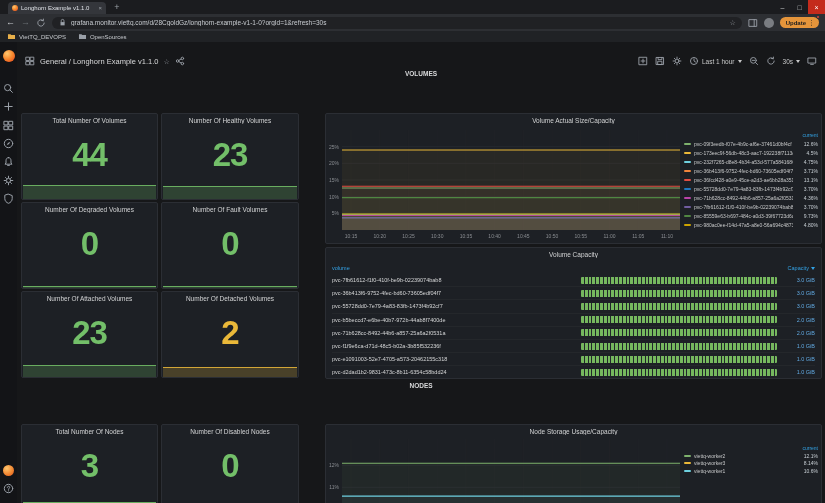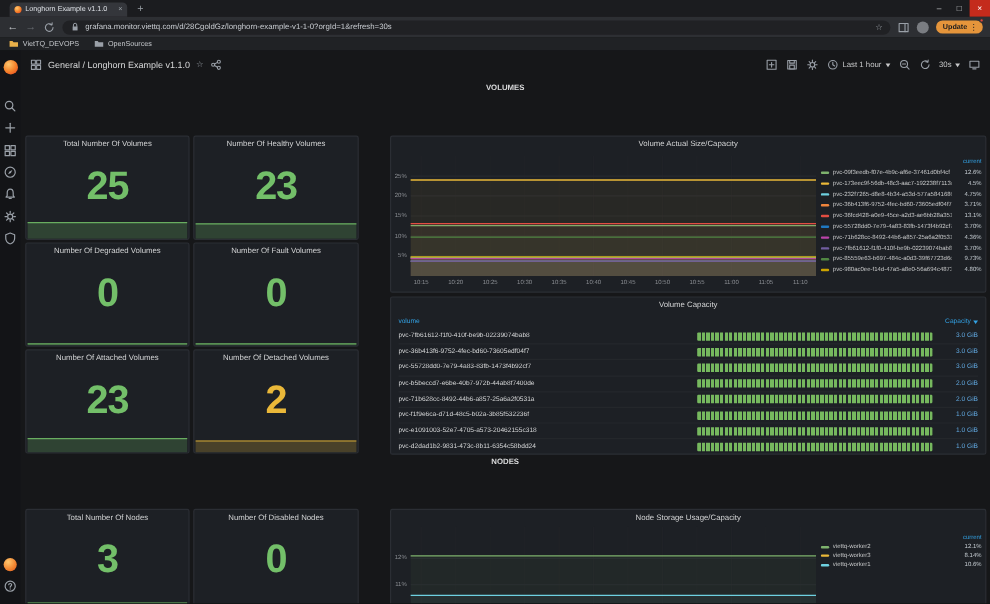--- a/index.html
+++ b/index.html
@@ -42,21 +42,21 @@
   .bm-label{font-size:6px;color:#c6c9cd;white-space:nowrap}
 
   
   #grafana{position:absolute;left:0;top:42px;width:825px;height:461px;background:#161719}
   #sidebar{position:absolute;left:0;top:0;width:17px;height:461px;background:#131417}
   .sb-logo{position:absolute;left:3px;top:8px;width:12px;height:12px;border-radius:50%;background:radial-gradient(circle at 35% 30%,#ffc76e 0%,#f6852c 50%,#e33f1e 100%)}
   .sb-icon{position:absolute;left:3px;width:11px;height:11px}
   .sb-avatar{position:absolute;left:3px;top:423px;width:11px;height:11px;border-radius:50%;background:radial-gradient(circle at 35% 30%,#ffc76e 0%,#f0822e 60%,#d8541f 100%)}
 
   
-  #gnavbar{position:absolute;left:17px;top:0;width:808px;height:24px;display:flex;align-items:center;padding:0 8px;gap:5px}
+  #gnavbar{position:absolute;left:17px;top:0;width:808px;height:24px;display:flex;align-items:flex-end;padding:0 8px;gap:5px}
   .crumb{font-size:7.5px;color:#d8d9da;white-space:nowrap}
   .nav-star{font-size:7px;color:#9aa0a8}
   #gnav-right{margin-left:auto;display:flex;align-items:center;gap:7px}
   .nav-label{font-size:6.5px;color:#c7c8c9;white-space:nowrap}
   .caret{width:0;height:0;border-left:2.5px solid transparent;border-right:2.5px solid transparent;border-top:3px solid #c7c8c9;display:inline-block}
 
   
   #dash{position:absolute;left:17px;top:24px;width:808px;height:437px;overflow:hidden}
   .rowheader{position:absolute;left:0;width:808px;text-align:center;font-size:6.5px;font-weight:600;color:#d8d9da}
   .panel{position:absolute;background:#1d2025;border:1px solid #2b2e34;border-radius:2px;overflow:hidden}
@@ -265,21 +265,21 @@
         </svg>
       </div>
     </div>
 
     <div id="dash">
 
       <div class="rowheader" style="top:4px">VOLUMES</div>
 
       <div class="panel" style="left:4px;top:47px;width:137px;height:87px">
         <div class="ptitle">Total Number Of Volumes</div>
-        <div class="statnum">25</div>
+        <div class="statnum">44</div>
         <div class="spark" style="height:14px"></div>
       </div>
       <div class="panel" style="left:144px;top:47px;width:138px;height:87px">
         <div class="ptitle">Number Of Healthy Volumes</div>
         <div class="statnum">23</div>
         <div class="spark" style="height:13px"></div>
       </div>
 
       <div class="panel" style="left:308px;top:47px;width:497px;height:131px" id="panel-vol-graph">
         <div class="ptitle">Volume Actual Size/Capacity</div>

